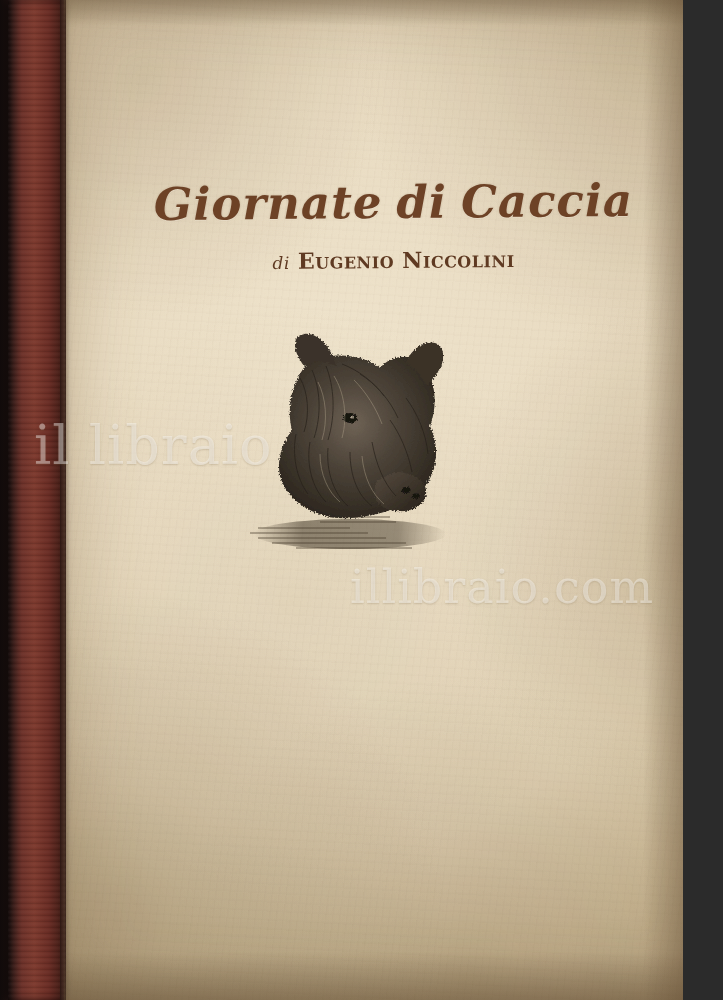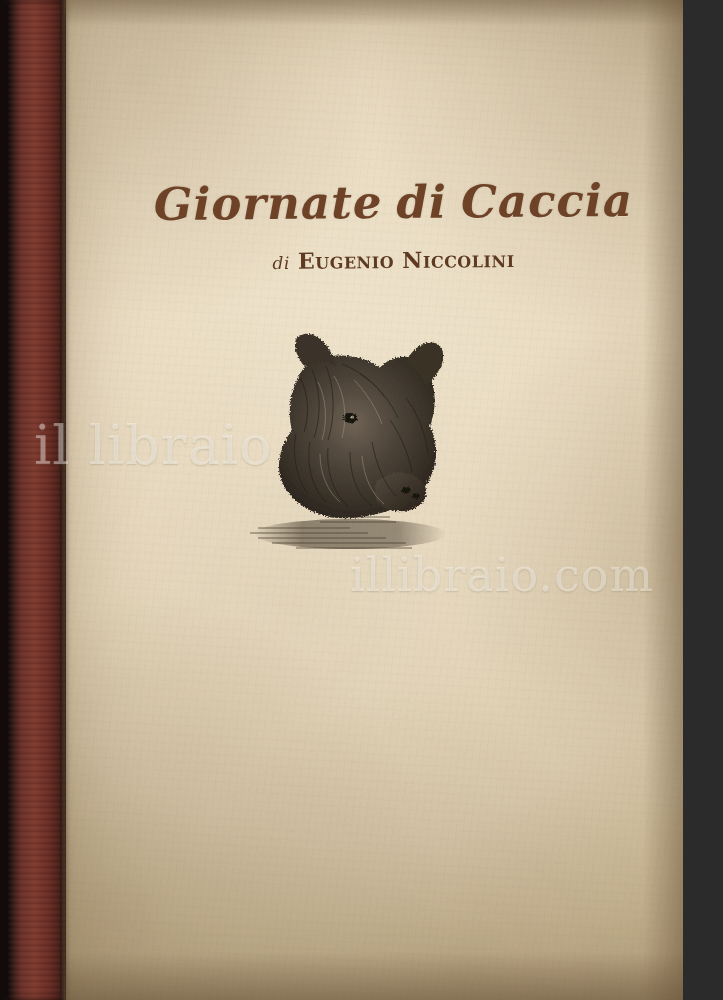--- a/index.html
+++ b/index.html
@@ -177,21 +177,21 @@
   }
   .wm-1 {
     left: 34px;
     top: 366px;
     font-size: 54px;
     opacity: .72;
     margin-top: 48px;
   }
   .wm-2 {
     left: 350px;
-    top: 548px;
+    top: 560px;
     font-size: 46px;
     opacity: .70;
   }
 </style>
 </head>
 <body>
 
 <div class="photo">
 
   <div class="photo-bg"></div>

